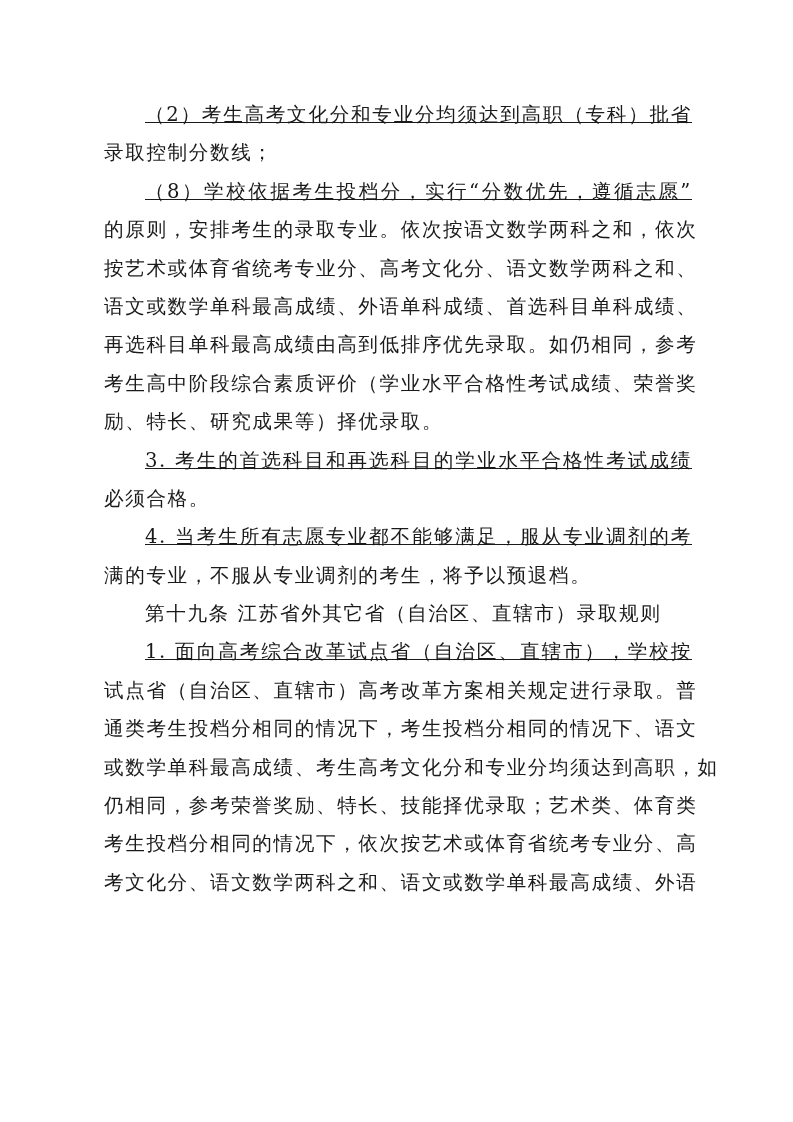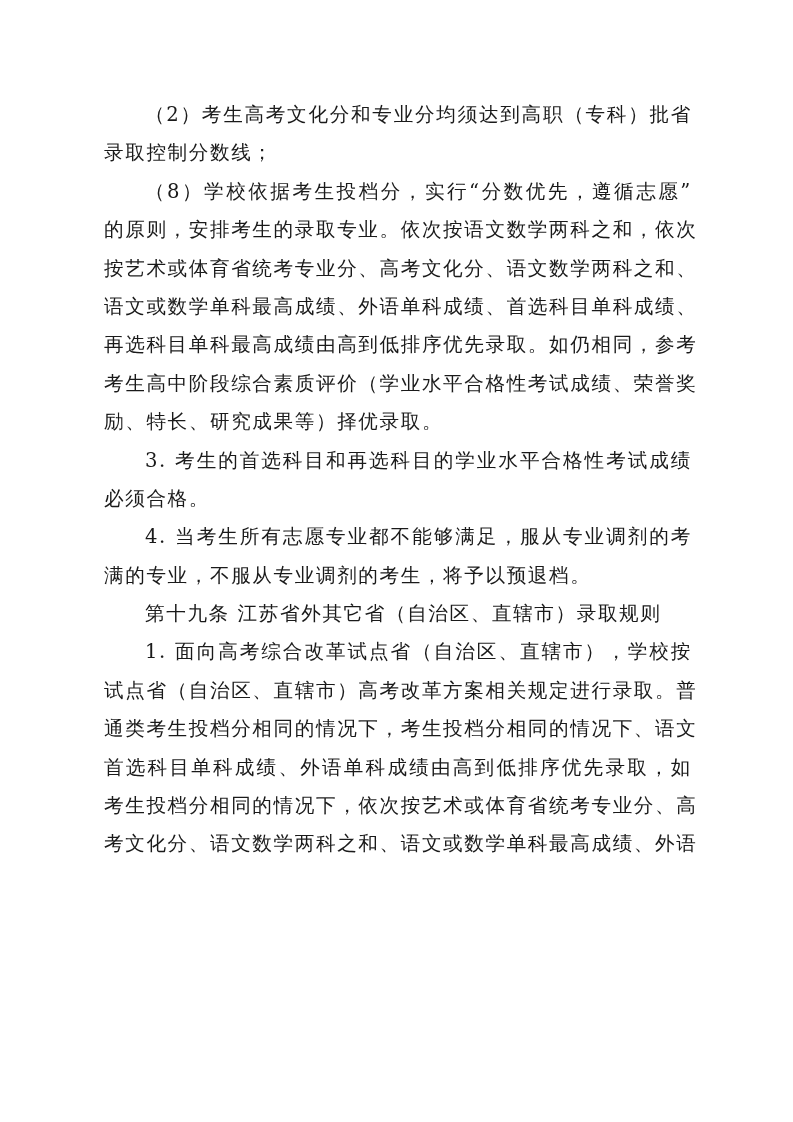--- a/index.html
+++ b/index.html
@@ -30,20 +30,21 @@
       height: 38.4px;
       text-align: justify;
       text-align-last: justify;
     }
     .line.last {
       text-align: right;
       text-align-last: left;
     }
     .indent {
       padding-left: 41px;
+      text-decoration: underline;
     }
     .heading-indent {
       padding-left: 41px;
     }
   </style>
 </head>
 <body>
 
 <div class="page">
 
@@ -73,18 +74,19 @@
   </div>
 
   <div>
     <span class="line last heading-indent">第十九条 江苏省外其它省（自治区、直辖市）录取规则</span>
   </div>
 
   <div>
     <span class="line indent">1. 面向高考综合改革试点省（自治区、直辖市），学校按</span>
     <span class="line">试点省（自治区、直辖市）高考改革方案相关规定进行录取。普</span>
     <span class="line">通类考生投档分相同的情况下，考生投档分相同的情况下、语文</span>
-    <span class="line">首选科目单科成绩、外语单科成绩由高到低排序优先录取，如</span>
+    <span class="line">或数学单科最高成绩、考生高考文化分和专业分均须达到高职，如</span>
+    <span class="line">仍相同，参考荣誉奖励、特长、技能择优录取；艺术类、体育类</span>
     <span class="line">考生投档分相同的情况下，依次按艺术或体育省统考专业分、高</span>
     <span class="line">考文化分、语文数学两科之和、语文或数学单科最高成绩、外语</span>
   </div>
 
 </div>
 
 </body></html>

